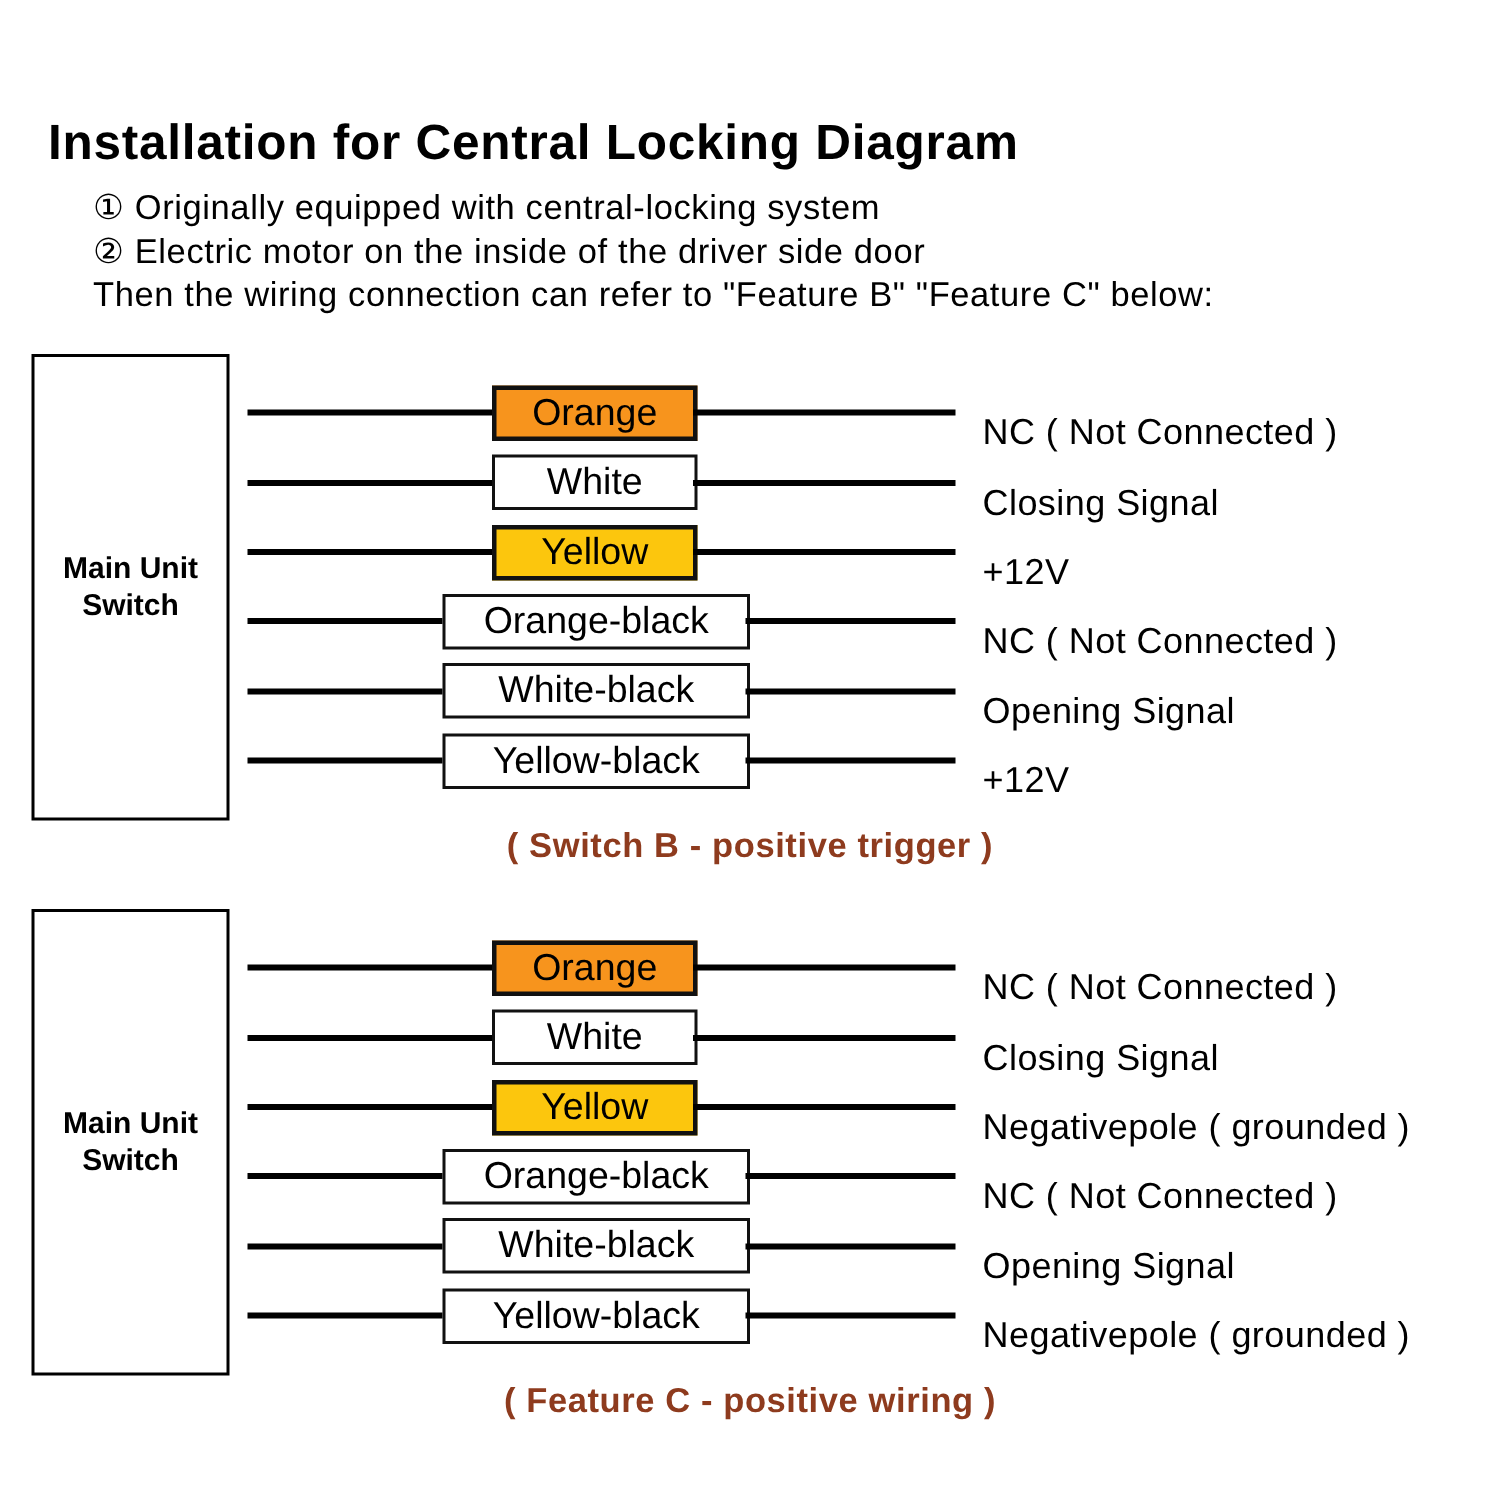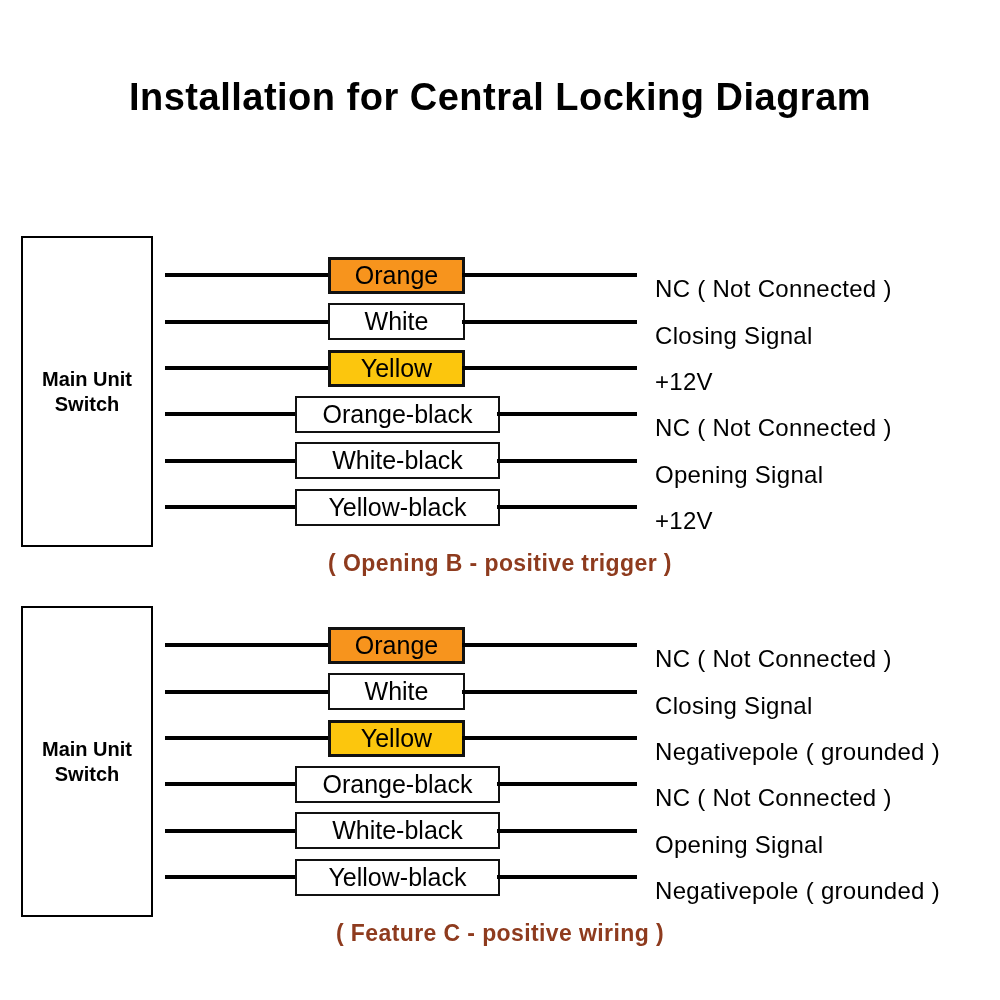--- a/index.html
+++ b/index.html
@@ -6,21 +6,21 @@
   html,body { background:#ffffff; }
   body {
     width:1000px; height:1000px;
     font-family:"Liberation Sans","DejaVu Sans",sans-serif;
     color:#000;
   }
   .page { position:relative; width:1000px; height:1000px; overflow:hidden; background:#fff; }
 
   .title {
     position:absolute; top:76px; left:0; width:100%;
-    text-align:center; font-size:38px; font-weight:bold; letter-spacing:0.5px;
+    text-align:left; font-size:33px; font-weight:bold; letter-spacing:0.5px;padding-left:32px;
   }
   .intro {
     position:absolute; top:124px; left:62px;
     font-size:23px; line-height:29px; letter-spacing:0.4px; white-space:nowrap;
   }
 
   .diagram { position:absolute; left:0; width:1000px; height:345px; }
   .rows { position:absolute; inset:0; }
 
   .main-box {
@@ -51,20 +51,25 @@
     text-align:center; font-size:23px; font-weight:bold; letter-spacing:0.4px;
   }
 </style>
 </head>
 <body>
 
 <div class="page">
 
   <div class="title">Installation for Central Locking Diagram</div>
 
+  <div class="intro">
+    <div>① Originally equipped with central-locking system</div>
+    <div>② Electric motor on the inside of the driver side door</div>
+    <div>Then the wiring connection can refer to "Feature B" "Feature C" below:</div>
+  </div>
 
   <section class="diagram" style="top: 236px;">
     <div class="main-box">
       <div>
         <span>Main Unit</span>
         <span>Switch</span>
       </div>
     </div>
     <div class="rows">
         <div class="wire" style="left: 165px; top: 37px; width: 166px; background: rgb(0, 0, 0);"></div>
@@ -85,21 +90,21 @@
         <div class="signal" style="left: 655px; top: 178px;">NC ( Not Connected )</div>
         <div class="wire" style="left: 165px; top: 222.5px; width: 133px; background: rgb(0, 0, 0);"></div>
         <div class="chip" style="left: 295px; top: 206px; width: 205px; background: rgb(255, 255, 255);">White-black</div>
         <div class="wire" style="left: 497px; top: 222.5px; width: 140px; background: rgb(0, 0, 0);"></div>
         <div class="signal" style="left: 655px; top: 224.5px;">Opening Signal</div>
         <div class="wire" style="left: 165px; top: 269px; width: 133px; background: rgb(0, 0, 0);"></div>
         <div class="chip" style="left: 295px; top: 252.5px; width: 205px; background: rgb(255, 255, 255);">Yellow-black</div>
         <div class="wire" style="left: 497px; top: 269px; width: 140px; background: rgb(0, 0, 0);"></div>
         <div class="signal" style="left: 655px; top: 271px;">+12V</div>
       </div>
-    <div class="caption" style="color: rgb(142, 59, 30); left: 14%;">( Opening B - positive trigger )</div>
+    <div class="caption" style="color: rgb(142, 59, 30); left: 14%;">( Switch B - positive trigger )</div>
   </section>
 
   <section class="diagram" style="top: 606px;">
     <div class="main-box">
       <div>
         <span>Main Unit</span>
         <span>Switch</span>
       </div>
     </div>
     <div class="rows">

